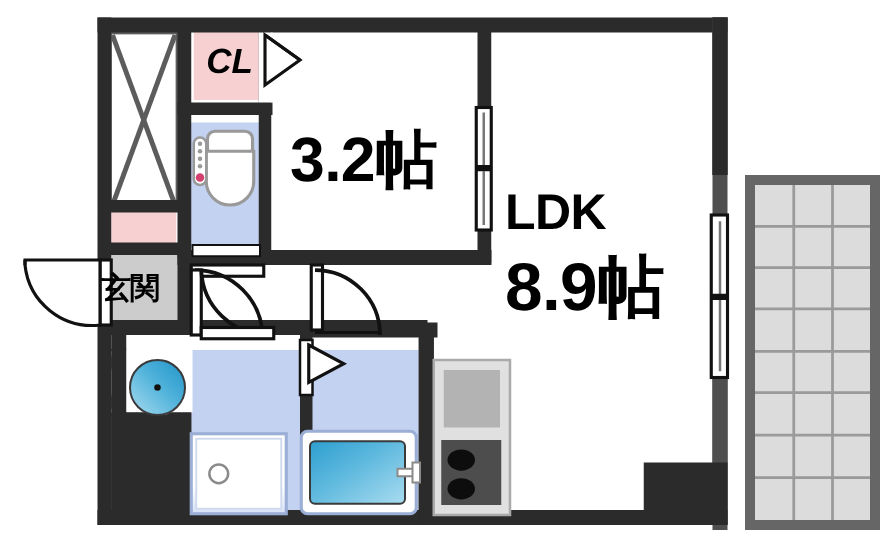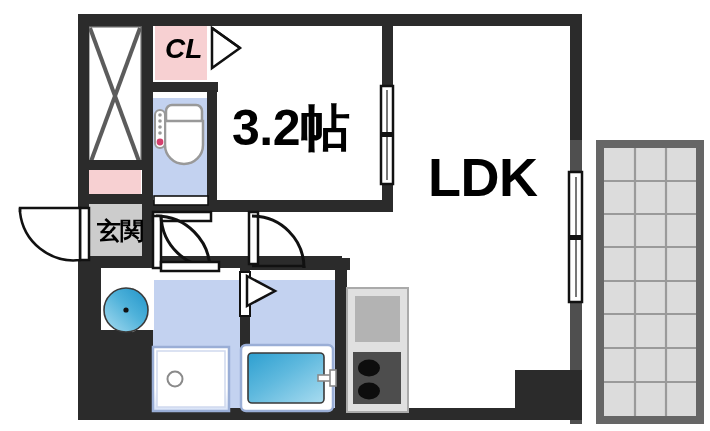--- a/index.html
+++ b/index.html
@@ -27,23 +27,23 @@
   .fp-label {
     position: absolute;
     font-family: "Liberation Sans", sans-serif;
     font-weight: bold;
     color: #000000;
     white-space: nowrap;
     line-height: 1.0;
     letter-spacing: -0.5px;
   }
   #label-ldk {
-    left: 428px;
+    left: 404px;
     top: 150px;
-    font-size: 54px;
+    font-size: 40px;
     text-align: right;
   }
   #label-ldk-size {
     left: 404px;
     top: 203px;
     font-size: 54px;
   }
   #label-youshitsu {
     left: 243px;
     top: 52px;
@@ -59,21 +59,20 @@
     top: 35px;
     font-size: 28px;
     letter-spacing: 0px;
     font-style: italic;
   }
   #label-genkan {
     left: 81px;
     top: 219px;
     font-size: 24px;
     letter-spacing: -1px;
-    padding-left: 16px;
   }
 </style>
 </head>
 <body>
 
 <div id="floorplan-root">
 
   <svg id="floorplan-svg" width="710" height="431" viewBox="0 0 710 431">
 
     <defs>
@@ -296,20 +295,21 @@
       <path d="M247 276 L275 291 L247 306 Z" fill="#ffffff" stroke="#111111" stroke-width="2.5"></path>
     </g>
 
     <g>
       <rect x="154" y="196" width="54" height="9" fill="#ffffff" stroke="#111111" stroke-width="1.6"></rect>
     </g>
 
   </svg>
 
   <div class="fp-label" id="label-ldk">LDK</div>
+  <div class="fp-label" id="label-ldk-size">8.9帖</div>
 
   <div class="fp-label" id="label-youshitsu-size">3.2帖</div>
 
   <div class="fp-label" id="label-cl">CL</div>
 
   <div class="fp-label" id="label-genkan">玄関</div>
 
 </div>
 
 </body></html>

